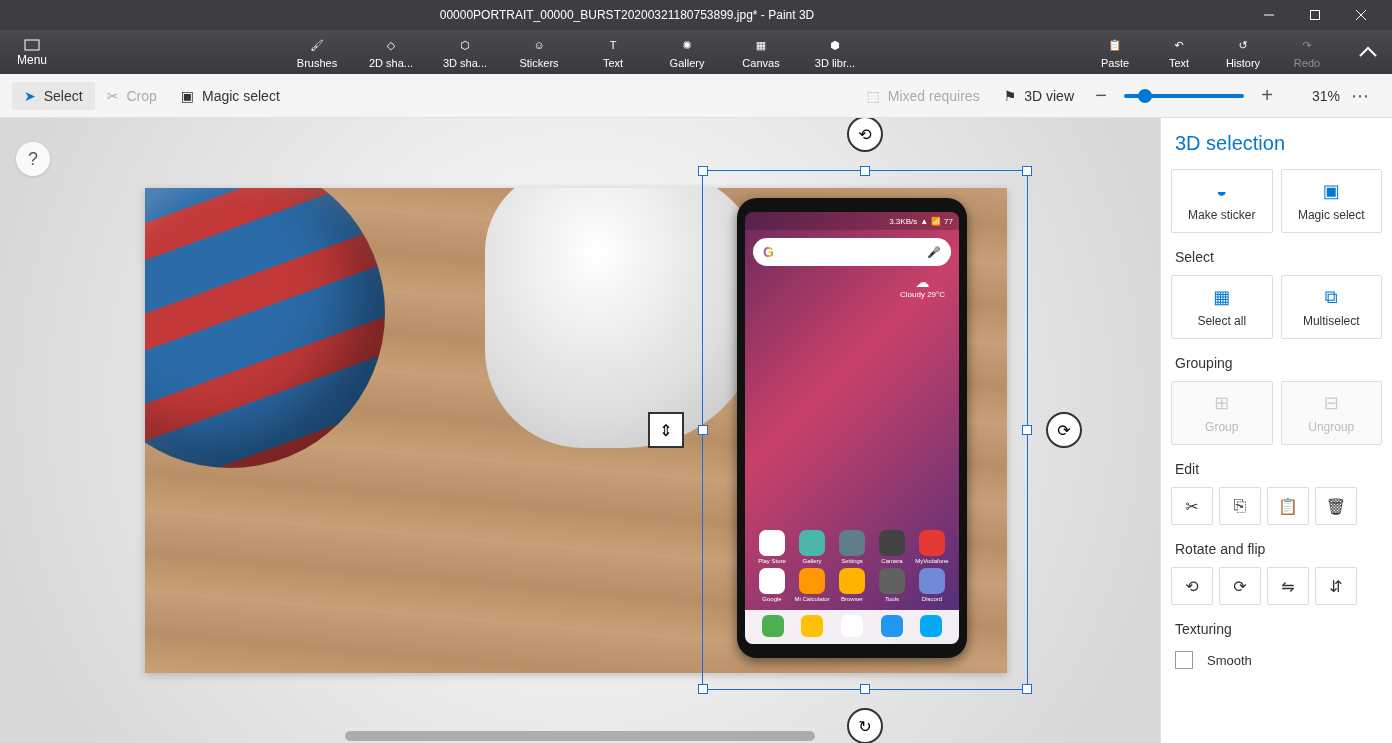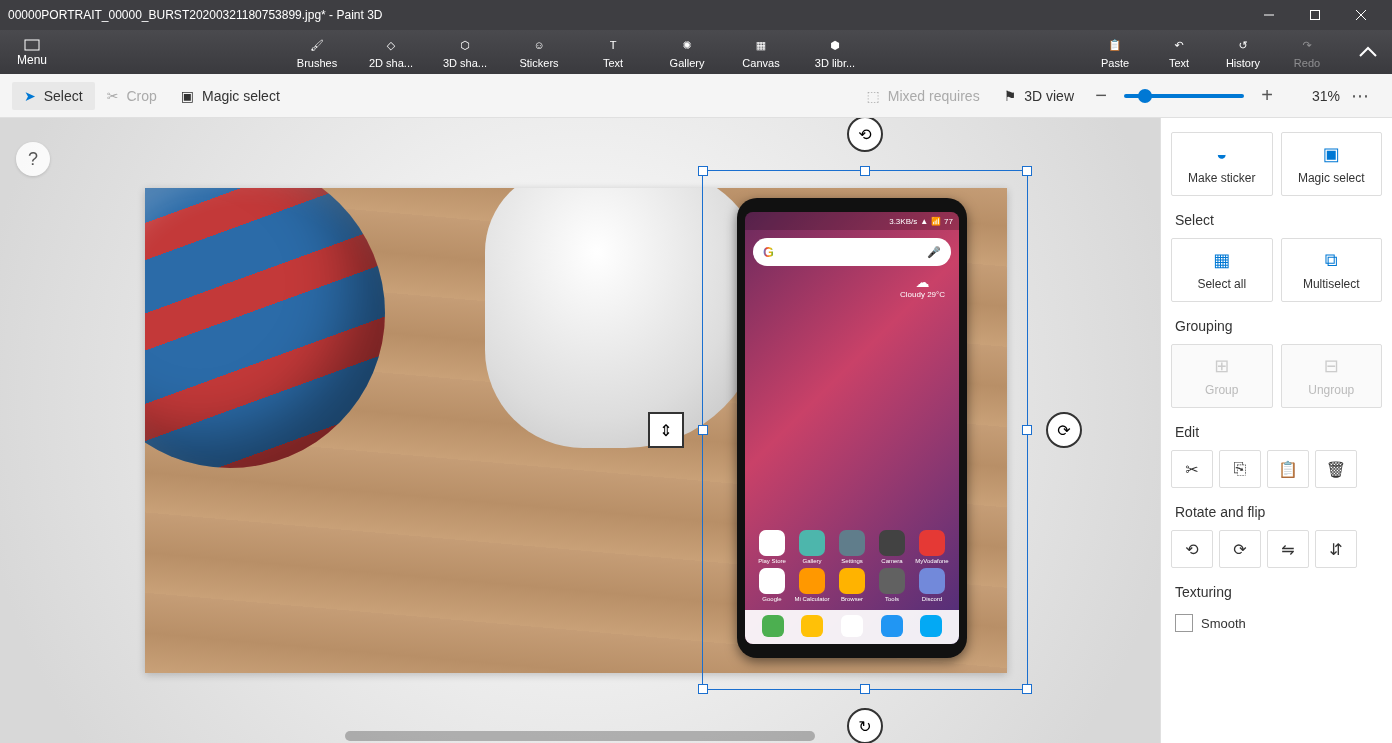--- a/index.html
+++ b/index.html
@@ -1,20 +1,20 @@
 <!DOCTYPE html>
 <html><head>
 <meta charset="utf-8">
 <style>
 * { margin: 0; padding: 0; box-sizing: border-box; font-family: "Segoe UI", sans-serif; }
 body { width: 1392px; height: 743px; background: #fff; overflow: hidden; position: relative; }
 
 
 .titlebar { height: 30px; background: #3e3e42; color: #fff; display: flex; align-items: center; padding: 0 8px; font-size: 12px; }
-.titlebar-text { flex: 1; }
+.titlebar-text { flex: 1; text-align: center; }
 .titlebar-controls { display: flex; gap: 0; }
 .titlebar-btn { width: 46px; height: 30px; display: flex; align-items: center; justify-content: center; cursor: pointer; }
 .titlebar-btn svg { width: 10px; height: 10px; }
 
 
 .ribbon { height: 44px; background: linear-gradient(to bottom, #4a4a4e 0%, #3a3a3e 100%); display: flex; align-items: center; padding: 0 4px; color: #fff; }
 .ribbon-menu { width: 56px; text-align: center; font-size: 12px; padding: 4px 0; cursor: pointer; }
 .ribbon-menu-icon { height: 16px; display: flex; justify-content: center; align-items: center; }
 .ribbon-spacer { flex: 1; display: flex; justify-content: center; gap: 18px; }
 .ribbon-tool { width: 56px; text-align: center; font-size: 11px; cursor: pointer; }
@@ -77,21 +77,21 @@
 .panel { width: 232px; background: #fff; border-left: 1px solid #e0e0e0; padding: 14px 10px; overflow-y: auto; font-size: 13px; color: #333; }
 .panel h2 { font-size: 20px; font-weight: 400; color: #0078d4; margin-bottom: 14px; padding-left:4px;}
 .panel-row { display: flex; gap: 8px; margin-bottom: 16px; }
 .panel-btn { flex: 1; border: 1px solid #ddd; background: #fff; padding: 10px 4px; text-align: center; cursor: pointer; font-size: 12px; border-radius:2px;}
 .panel-btn.disabled { color: #bbb; background:#fafafa;}
 .panel-btn-icon { height: 22px; display: flex; justify-content: center; align-items: center; margin-bottom: 6px; font-size:18px; color:#0078d4;}
 .panel-btn.disabled .panel-btn-icon{ color:#ccc;}
 .panel-label { font-size: 14px; margin: 8px 0 10px 4px; color:#333;}
 .icon-row { display:flex; gap:6px; margin-bottom:16px;}
 .icon-btn { width:42px; height:38px; border:1px solid #ddd; display:flex; align-items:center; justify-content:center; cursor:pointer; font-size:16px; border-radius:2px;}
-.checkbox-row { display:flex; align-items:center; gap:8px; padding:4px; margin-bottom:8px;}
+.checkbox-row { display:flex; align-items:center; gap:14px; padding:4px; margin-bottom:8px;}
 .checkbox { width:18px; height:18px; border:1px solid #999; background:#fff;}
 .hint { font-size:12px; color:#555; line-height:1.4; padding:0 4px;}
 </style>
 </head>
 <body>
 
 <div class="titlebar">
   <div class="titlebar-text">00000PORTRAIT_00000_BURST20200321180753899.jpg* - Paint 3D</div>
   <div class="titlebar-controls">
     <div class="titlebar-btn">
@@ -306,20 +306,21 @@
       <div class="rot rot-top">⟲</div>
       <div class="rot rot-right">⟳</div>
       <div class="rot rot-bottom">↻</div>
       <div class="z-handle">⇕</div>
     </div>
 
     <div class="hscroll"></div>
   </div>
 
   <div class="panel">
+    <h2>3D selection</h2>
     <div class="panel-row">
       <div class="panel-btn">
         <div class="panel-btn-icon">◒</div>
         <div>Make sticker</div>
       </div>
       <div class="panel-btn">
         <div class="panel-btn-icon">▣</div>
         <div>Magic select</div>
       </div>
     </div>

